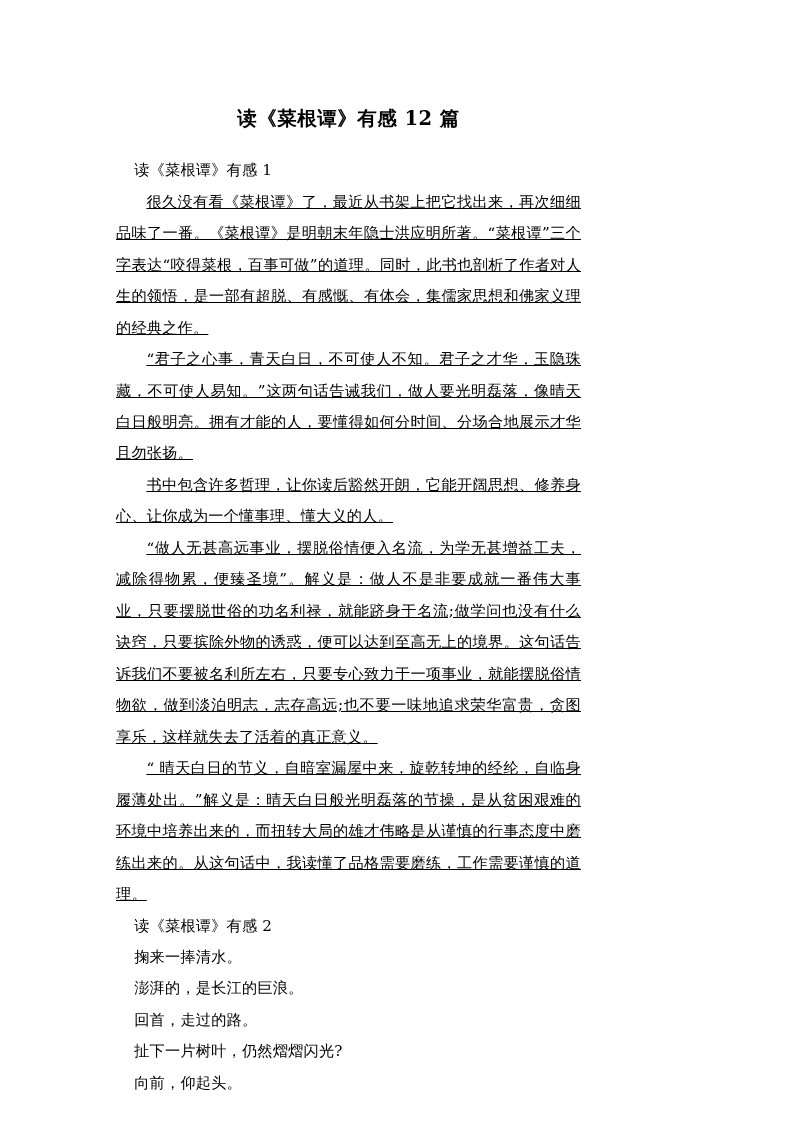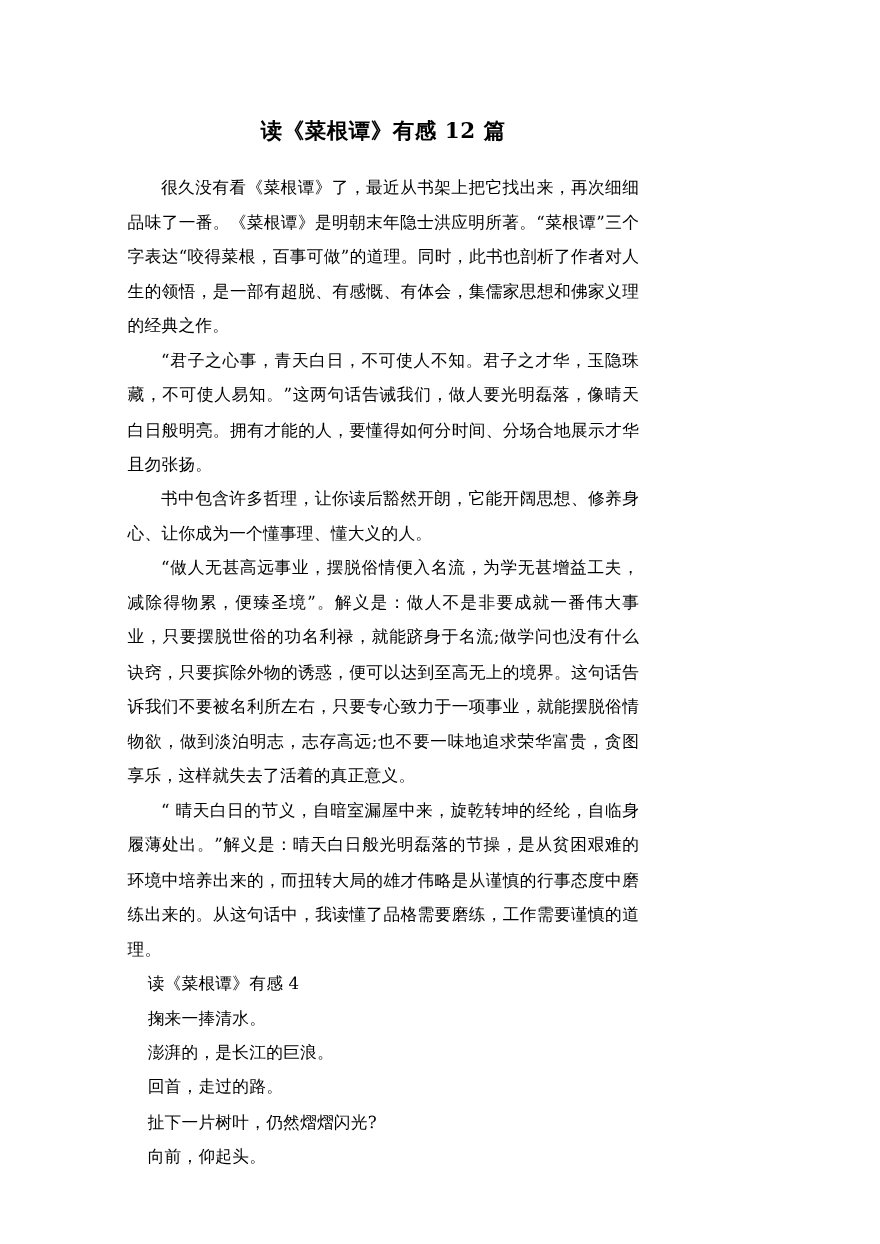--- a/index.html
+++ b/index.html
@@ -32,39 +32,41 @@
   .para {
     font-size: 15.2px;
     line-height: 2.07;
     margin: 0;
     text-align: justify;
     text-justify: inter-ideograph;
     letter-spacing: 0.2px;
   }
   .indent {
     text-indent: 2em;
+    text-decoration: underline;
   }
   .noindent {
     text-indent: 1.2em;
   }
   .short {
     text-indent: 1.2em;
   }
 </style>
 </head>
 <body>
 
 <div class="page">
   <h1 class="doc-title">读《菜根谭》有感 12 篇</h1>
   <div>
+    <p class="para noindent">读《菜根谭》有感 1</p>
     <p class="para indent">很久没有看《菜根谭》了，最近从书架上把它找出来，再次细细品味了一番。《菜根谭》是明朝末年隐士洪应明所著。“菜根谭”三个字表达“咬得菜根，百事可做”的道理。同时，此书也剖析了作者对人生的领悟，是一部有超脱、有感慨、有体会，集儒家思想和佛家义理的经典之作。</p>
     <p class="para indent">“君子之心事，青天白日，不可使人不知。君子之才华，玉隐珠藏，不可使人易知。”这两句话告诫我们，做人要光明磊落，像晴天白日般明亮。拥有才能的人，要懂得如何分时间、分场合地展示才华且勿张扬。</p>
     <p class="para indent">书中包含许多哲理，让你读后豁然开朗，它能开阔思想、修养身心、让你成为一个懂事理、懂大义的人。</p>
     <p class="para indent">“做人无甚高远事业，摆脱俗情便入名流，为学无甚增益工夫，减除得物累，便臻圣境”。解义是：做人不是非要成就一番伟大事业，只要摆脱世俗的功名利禄，就能跻身于名流;做学问也没有什么诀窍，只要摈除外物的诱惑，便可以达到至高无上的境界。这句话告诉我们不要被名利所左右，只要专心致力于一项事业，就能摆脱俗情物欲，做到淡泊明志，志存高远;也不要一味地追求荣华富贵，贪图享乐，这样就失去了活着的真正意义。</p>
     <p class="para indent">“ 晴天白日的节义，自暗室漏屋中来，旋乾转坤的经纶，自临身履薄处出。”解义是：晴天白日般光明磊落的节操，是从贫困艰难的环境中培养出来的，而扭转大局的雄才伟略是从谨慎的行事态度中磨练出来的。从这句话中，我读懂了品格需要磨练，工作需要谨慎的道理。</p>
-    <p class="para short">读《菜根谭》有感 4</p>
+    <p class="para short">读《菜根谭》有感 2</p>
     <p class="para short">掬来一捧清水。</p>
     <p class="para short">澎湃的，是长江的巨浪。</p>
     <p class="para short">回首，走过的路。</p>
     <p class="para short">扯下一片树叶，仍然熠熠闪光?</p>
     <p class="para short">向前，仰起头。</p>
   </div>
 </div>
 
 </body></html>

